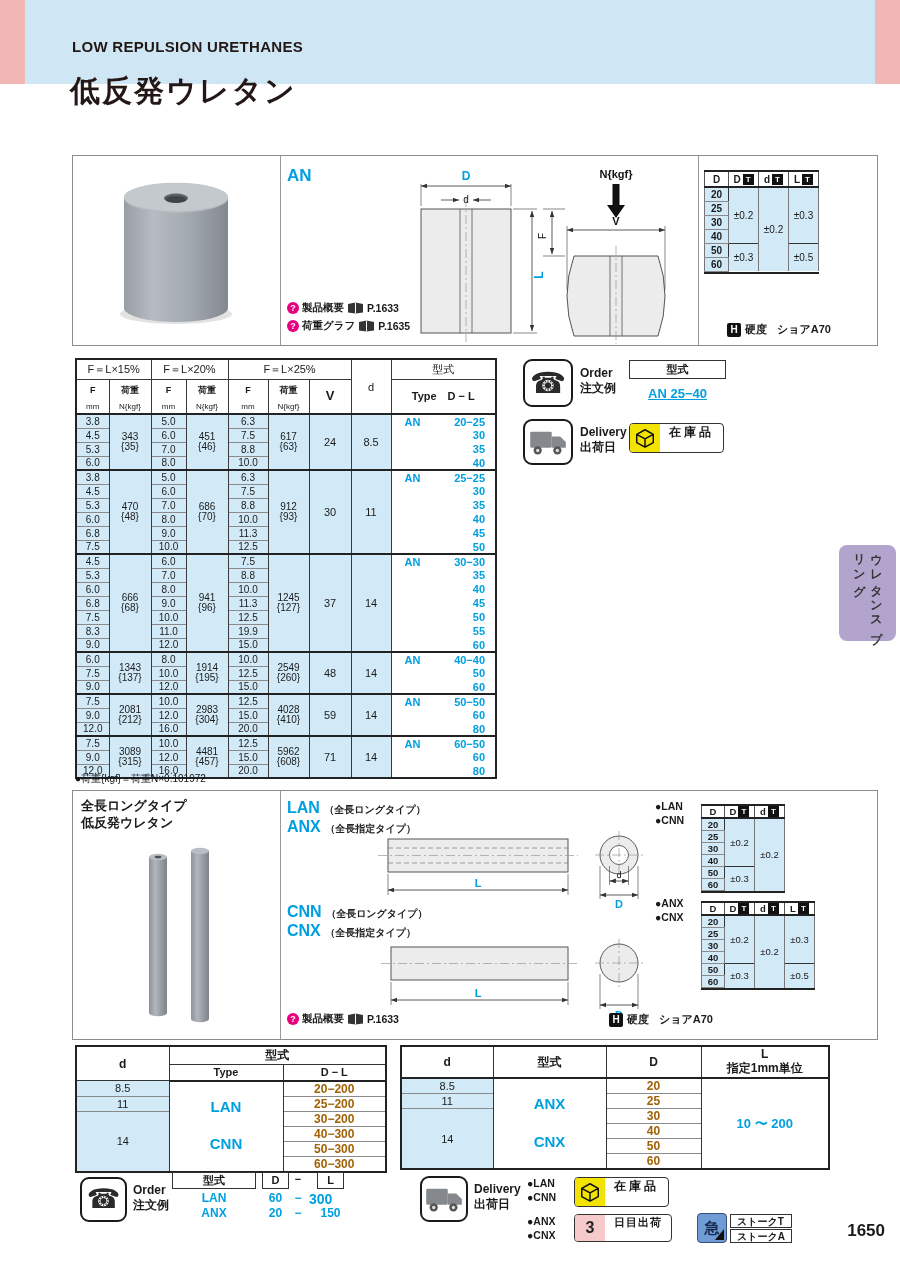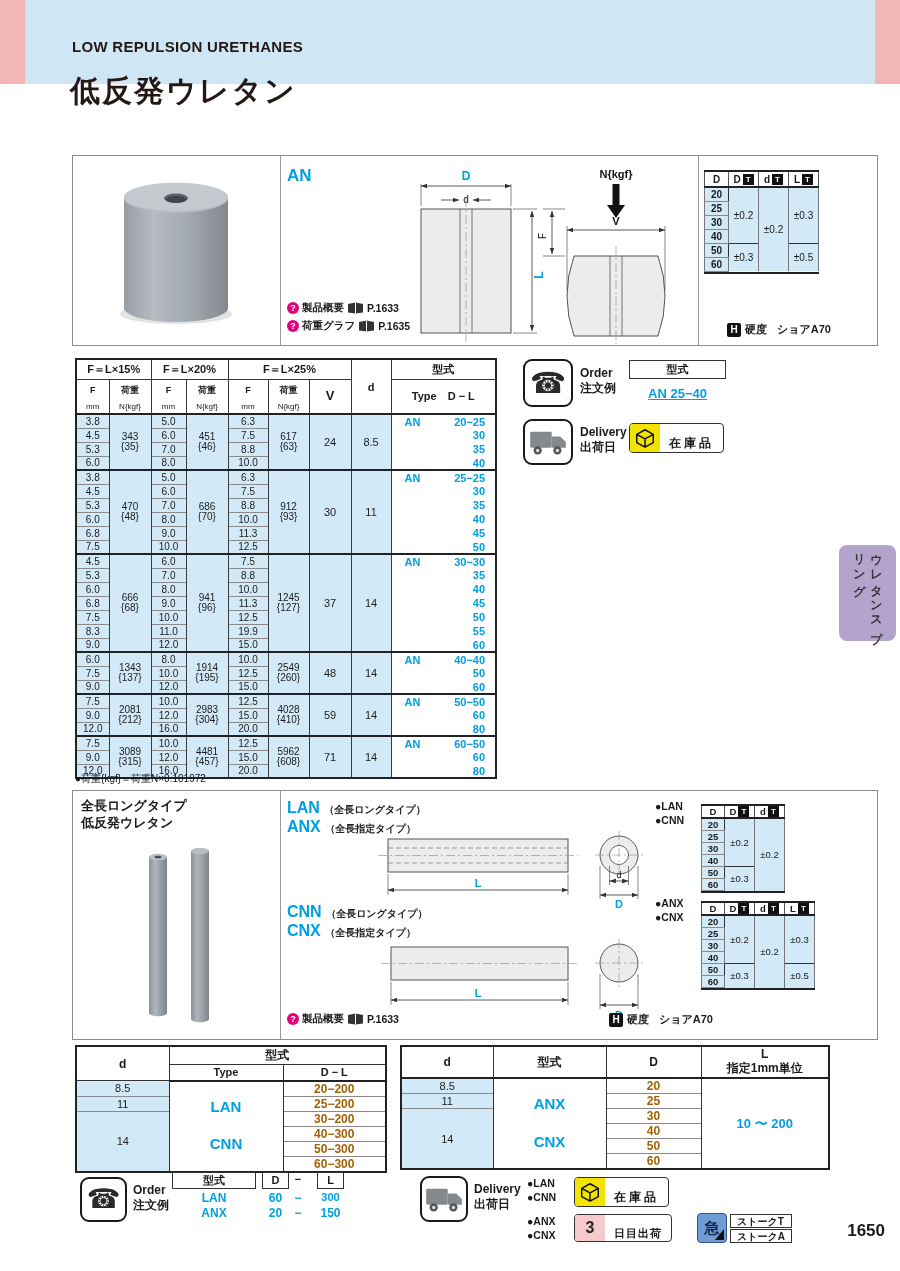--- a/index.html
+++ b/index.html
@@ -40,21 +40,21 @@
           align-items:center; justify-content:center; margin-left:2px; vertical-align:1px; }
   .tol-lg th { font-size:10px; height:16px; width:30px; } .tol-lg th:first-child { width:24px; }
   .tol-lg td { font-size:10px; height:14px; }
   .tol-sm th { font-size:9.5px; height:13px; width:30px; } .tol-sm th:first-child { width:23px; }
   .tol-sm td { font-size:9.5px; height:12px; }
   .bullets { font-size:10.5px; font-weight:bold; line-height:14px; white-space:nowrap; }
 
   
   .main-table { border-collapse:collapse; table-layout:fixed; border:2px solid #222; }
   .main-table th { background:#fff; border:1px solid #3a3a3a; text-align:center; }
-  .main-table tr.h1 th { font-size:11px; font-weight:bold; height:20px; }
+  .main-table tr.h1 th { font-size:11px; font-weight:normal; height:20px; }
   .main-table tr.h2 th { height:27px; line-height:1.05; border-bottom:2px solid #222; }
   .fh { font-size:9px; font-weight:bold; } .mmh { font-size:8px; font-weight:normal; }
   .vh, .dh { font-size:13px; font-weight:bold; }
   .mh { font-size:12px; font-weight:bold; }
   .th2 { font-size:11px; font-weight:bold; }
   .main-table td { text-align:center; font-size:10px; height:14px; background:#d2eaf8;
                    border-left:1px solid #3a3a3a; border-right:1px solid #3a3a3a; }
   .main-table td.fv { border-top:1px solid #8a8a8a; }
   .main-table td.load { line-height:1.05; font-size:10px; }
   .main-table td.vcell, .main-table td.dcell3 { font-size:11px; }
@@ -63,21 +63,21 @@
   .type .pfx { float:left; margin-left:13px; color:#00a0e0; font-weight:bold; font-size:11px; }
   .type .tv2 { float:right; color:#00a0e0; font-weight:bold; font-size:11px; }
   .footnote { font-size:10px; text-align:left; color:#111; }
 
   
   .icon-box { border:2.5px solid #1a1a1a; border-radius:9px; background:#fff; display:flex; align-items:center; justify-content:center; }
   .phone-glyph { font-size:29px; color:#2a2a2a; line-height:1; }
   .od-label { font-size:12px; font-weight:bold; line-height:15px; }
   .model-box { border:1px solid #333; background:#fff; text-align:center; font-size:11px; font-weight:bold; line-height:17px; }
   .cyan-bold { color:#00a0e0; font-weight:bold; }
-  .badge { display:flex; align-items:flex-end; border:1.5px solid #333; border-radius:4px; background:#fff; overflow:hidden; }
+  .badge { display:flex; align-items:flex-start; border:1.5px solid #333; border-radius:4px; background:#fff; overflow:hidden; }
   .badge .bic { width:30px; align-self:stretch; display:flex; align-items:center; justify-content:center; }
   .stock .bic { background:#f2e300; }
   .badge .btxt { padding:0 9px; font-weight:bold; font-size:12px; letter-spacing:3px; white-space:nowrap; }
   .days .bic { background:#f6caca; font-weight:bold; font-size:16px; color:#222; }
   .days .btxt { font-size:11px; letter-spacing:1px; }
   .express { display:flex; align-items:center; gap:3px; }
   .kyu { position:relative; width:30px; height:30px; background:#6f9cd4; border:1px solid #35507a; border-radius:4px;
          display:flex; align-items:center; justify-content:center; font-size:15px; font-weight:bold; color:#16294d; }
   .kyu::after { content:""; position:absolute; right:2px; bottom:2px; width:0; height:0;
                 border-left:9px solid transparent; border-bottom:11px solid #111; }
@@ -822,21 +822,21 @@
   <div class="abs od-label" style="left:133px;top:1183px;">
     <span>Order</span><br><span>注文例</span>
   </div>
   <div class="abs model-box" style="left:172px;top:1172px;width:84px;height:17px;line-height:15px;">型式</div>
   <div class="abs model-box" style="left:262px;top:1172px;width:27px;height:17px;line-height:15px;">D</div>
   <div class="abs" style="left:291px;top:1173px;width:14px;text-align:center;font-weight:bold;font-size:11px;">−</div>
   <div class="abs model-box" style="left:317px;top:1172px;width:27px;height:17px;line-height:15px;">L</div>
   <div class="abs cyan-bold" style="left:172px;top:1191px;width:84px;text-align:center;font-size:12px;">LAN</div>
   <div class="abs cyan-bold" style="left:262px;top:1191px;width:27px;text-align:center;font-size:12px;">60</div>
   <div class="abs cyan-bold" style="left:291px;top:1191px;width:14px;text-align:center;font-size:12px;">−</div>
-  <div class="abs cyan-bold" style="left:309px;top:1191px;width:43px;text-align:center;font-size:11px;">300</div>
+  <div class="abs cyan-bold" style="left:309px;top:1191px;width:43px;text-align:left;font-size:14px;">300</div>
   <div class="abs cyan-bold" style="left:172px;top:1206px;width:84px;text-align:center;font-size:12px;">ANX</div>
   <div class="abs cyan-bold" style="left:262px;top:1206px;width:27px;text-align:center;font-size:12px;">20</div>
   <div class="abs cyan-bold" style="left:291px;top:1206px;width:14px;text-align:center;font-size:12px;">−</div>
   <div class="abs cyan-bold" style="left:309px;top:1206px;width:43px;text-align:center;font-size:12px;">150</div>
 
   <div class="abs icon-box" style="left:420px;top:1176px;width:48px;height:46px;">
     <svg width="38" height="30" viewBox="0 0 40 32">
       <rect x="1" y="5" width="23" height="17" rx="1.5" fill="#85898e"></rect>
       <path d="M24,10 h9 l6,6 v6 h-15 z" fill="#85898e"></path>
       <circle cx="9" cy="25" r="4.4" fill="#555"></circle>

